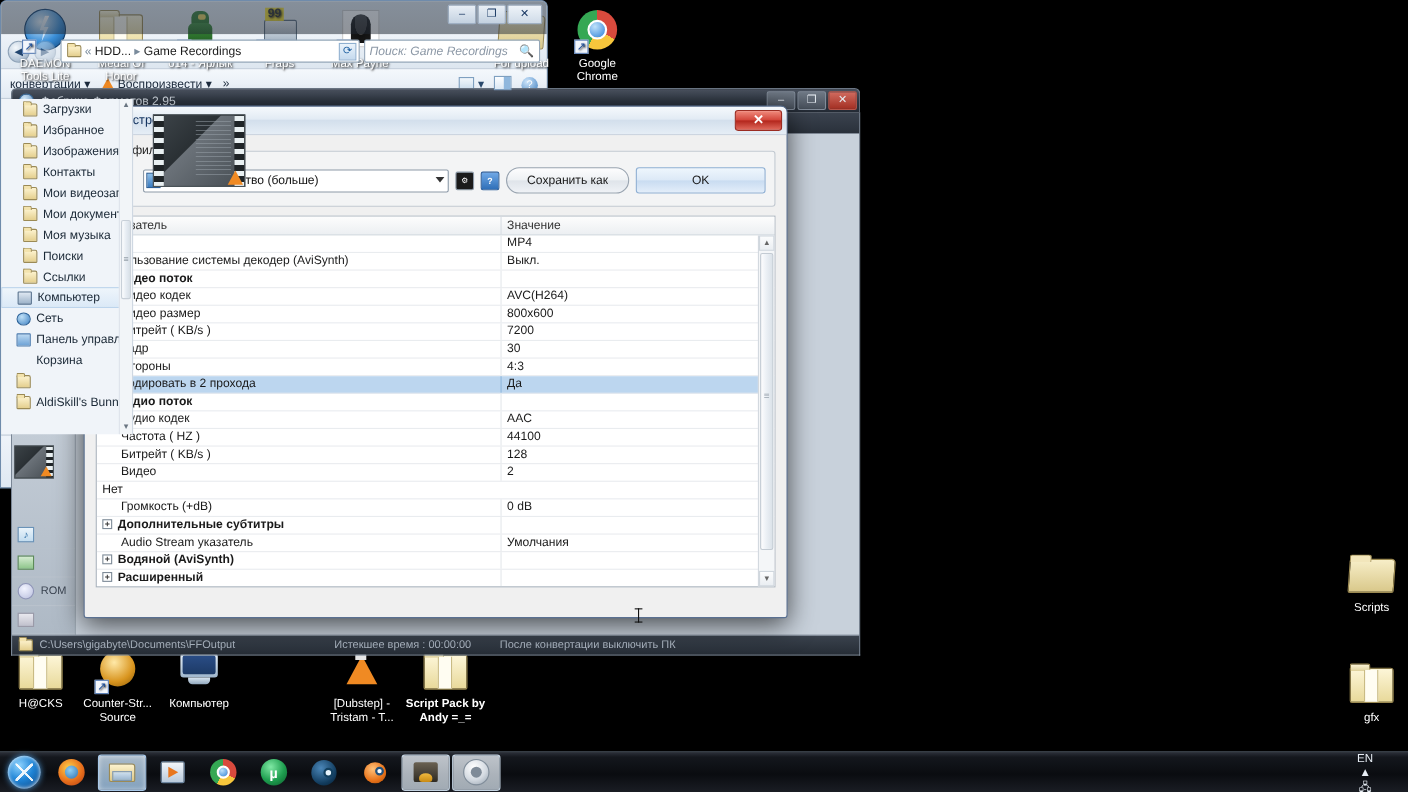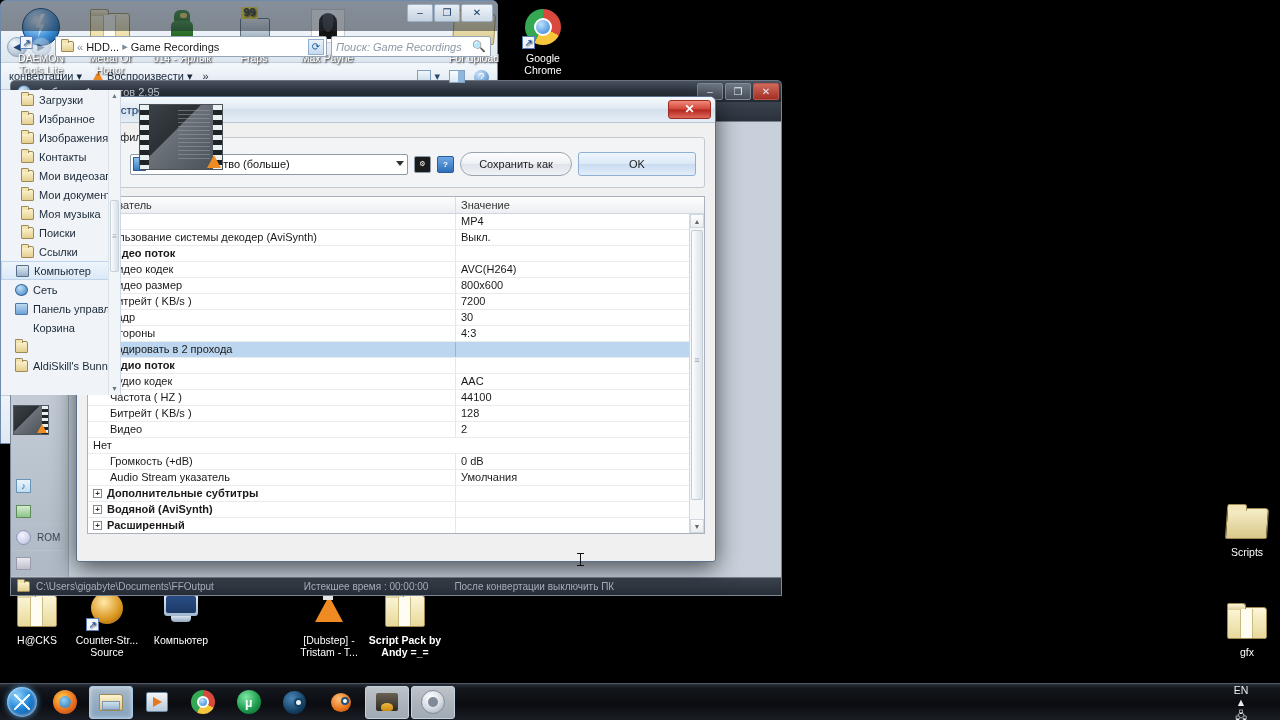--- a/index.html
+++ b/index.html
@@ -680,20 +680,21 @@
             <div class="trow indent">
               <div class="k"><span>Кадр</span></div>
               <div class="v" style="position: relative;"><span>30</span></div>
             </div>
             <div class="trow indent">
               <div class="k"><span>Стороны</span></div>
               <div class="v" style="position: relative;"><span>4:3</span></div>
             </div>
             <div class="trow indent sel">
               <div class="k"><span>Кодировать в 2 прохода</span></div>
+              <div class="v" style="position: relative;"><span>Да</span><span class="vdd"></span></div>
             </div>
             <div class="trow grp">
               <div class="k"><span class="expander">−</span><span>Аудио поток</span></div>
               <div class="v" style="position: relative;"><span></span></div>
             </div>
             <div class="trow indent">
               <div class="k"><span>Аудио кодек</span></div>
               <div class="v" style="position: relative;"><span>AAC</span></div>
             </div>
             <div class="trow indent">
@@ -708,27 +709,27 @@
               <div class="k"><span>Видео</span></div>
               <div class="v" style="position: relative;"><span>2</span></div>
             </div>
             <div class="trow indent">
               <div class="v" style="position: relative;"><span>Нет</span></div>
             </div>
             <div class="trow indent">
               <div class="k"><span>Громкость (+dB)</span></div>
               <div class="v" style="position: relative;"><span>0 dB</span></div>
             </div>
-            <div class="trow indent">
-              <div class="k"><span>Audio Stream указатель</span></div>
-              <div class="v" style="position: relative;"><span>Умолчания</span></div>
-            </div>
             <div class="trow grp">
               <div class="k"><span class="expander">+</span><span>Дополнительные субтитры</span></div>
               <div class="v" style="position: relative;"><span></span></div>
+            </div>
+            <div class="trow indent">
+              <div class="k"><span>Audio Stream указатель</span></div>
+              <div class="v" style="position: relative;"><span>Умолчания</span></div>
             </div>
             <div class="trow grp">
               <div class="k"><span class="expander">+</span><span>Водяной (AviSynth)</span></div>
               <div class="v" style="position: relative;"><span></span></div>
             </div>
             <div class="trow grp">
               <div class="k"><span class="expander">+</span><span>Расширенный</span></div>
               <div class="v" style="position: relative;"><span></span></div>
             </div>
           </div>

